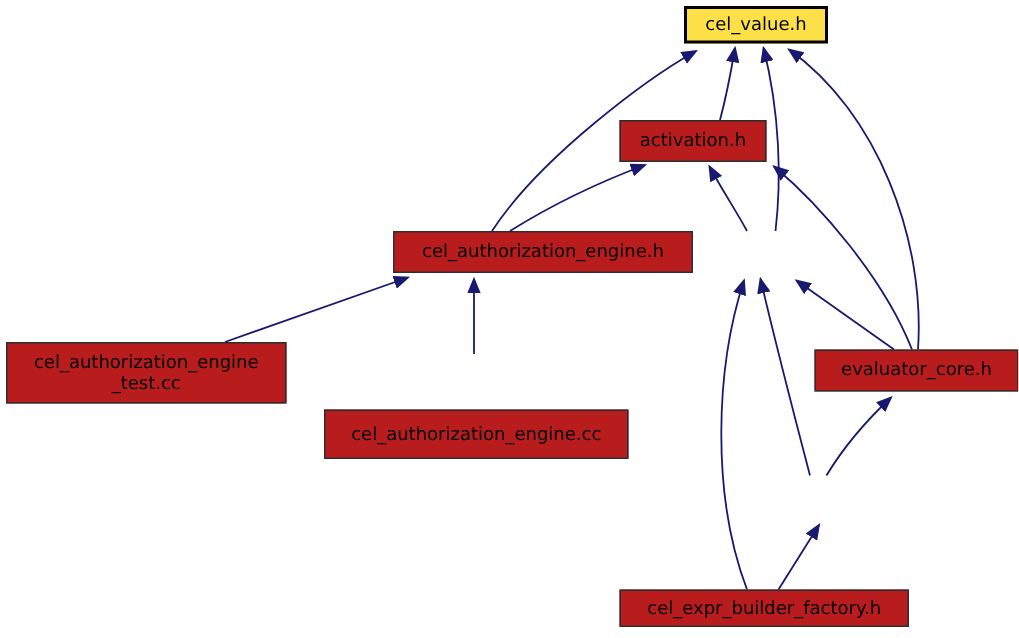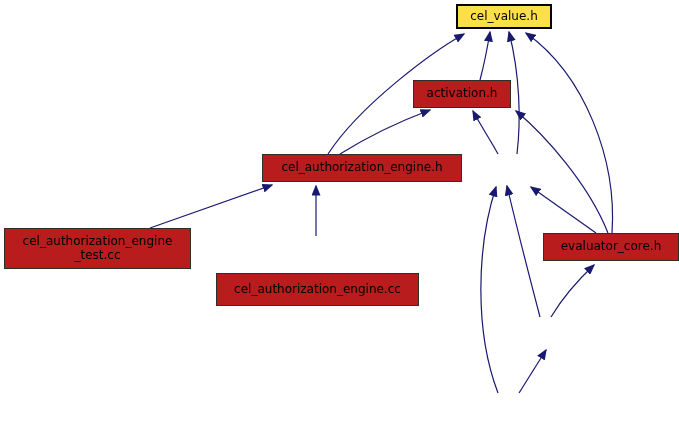--- a/index.html
+++ b/index.html
@@ -77,14 +77,15 @@
 
 
   <div class="node" id="n-cel-auth-test">cel_authorization_engine
 _test.cc</div>
 
   <div class="node" id="n-cel-auth-engine-cc">cel_authorization_engine.cc</div>
 
   <div class="node" id="n-evaluator-core">evaluator_core.h</div>
 
 
+  <div class="node" id="n-cel-expr-factory">cel_expr_builder_factory.h</div>
 
 </div>
 
 </body></html>

